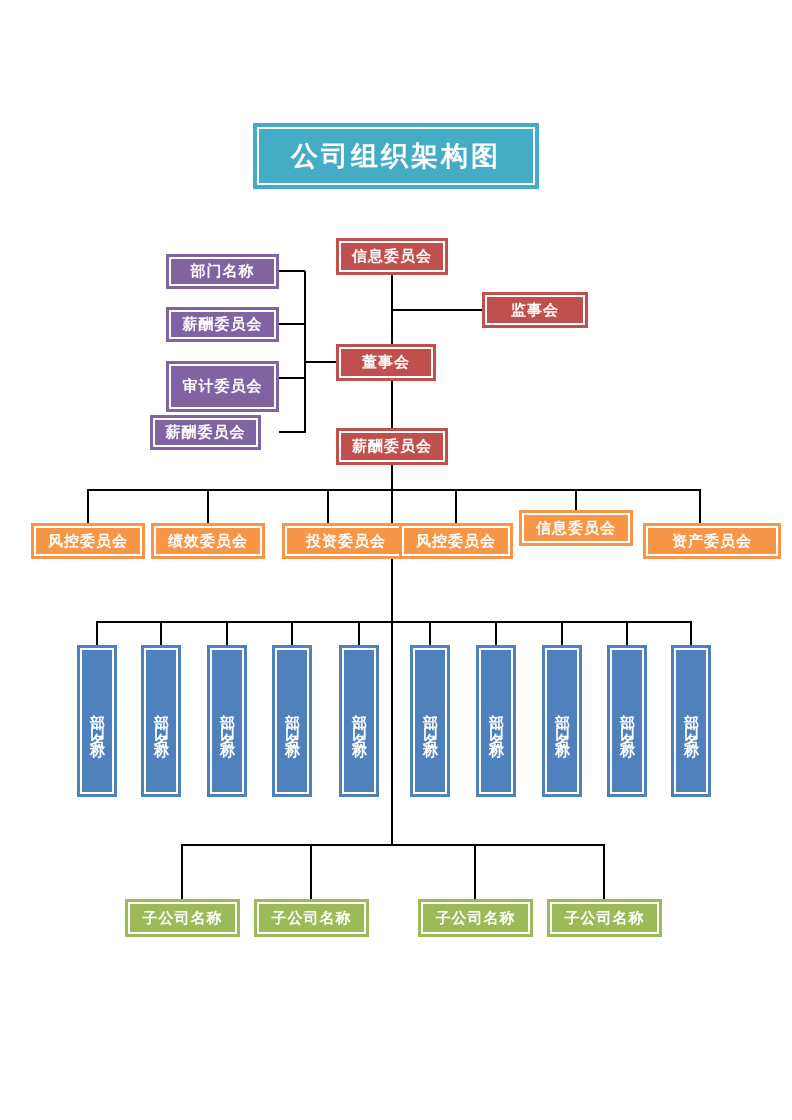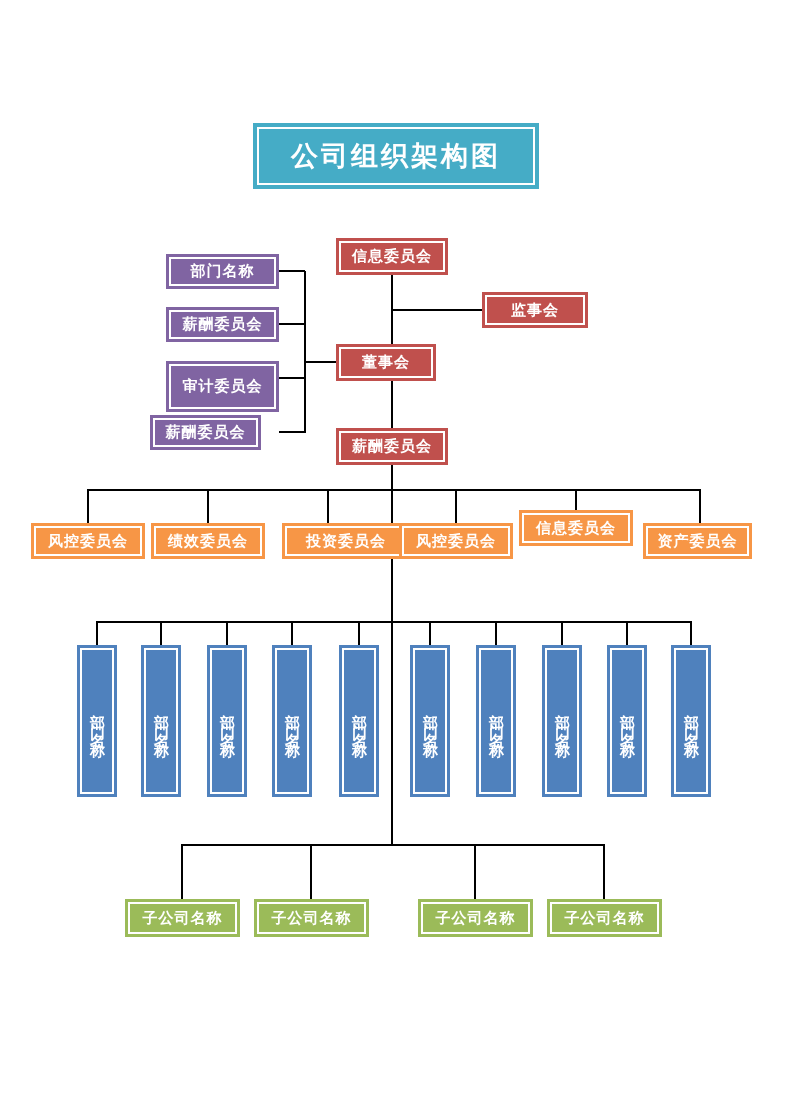--- a/index.html
+++ b/index.html
@@ -120,21 +120,21 @@
   </div>
   <div class="node orange" style="left:282px;top:523px;width:128px;height:36px;">
     <div class="inner">投资委员会</div>
   </div>
   <div class="node orange" style="left:399px;top:523px;width:114px;height:36px;">
     <div class="inner">风控委员会</div>
   </div>
   <div class="node orange" style="left:519px;top:510px;width:114px;height:36px;text-align:center;">
     <div class="inner">信息委员会</div>
   </div>
-  <div class="node orange" style="left:643px;top:523px;width:109px;height:36px;">
+  <div class="node orange" style="left:643px;top:523px;width:138px;height:36px;">
     <div class="inner">资产委员会</div>
   </div>
 
   <div class="node blue vtext" style="left:77px;top:645px;width:40px;height:152px;">
     <div class="inner">部门名称</div>
   </div>
   <div class="node blue vtext" style="left:141px;top:645px;width:40px;height:152px;">
     <div class="inner">部门名称</div>
   </div>
   <div class="node blue vtext" style="left:207px;top:645px;width:40px;height:152px;">

